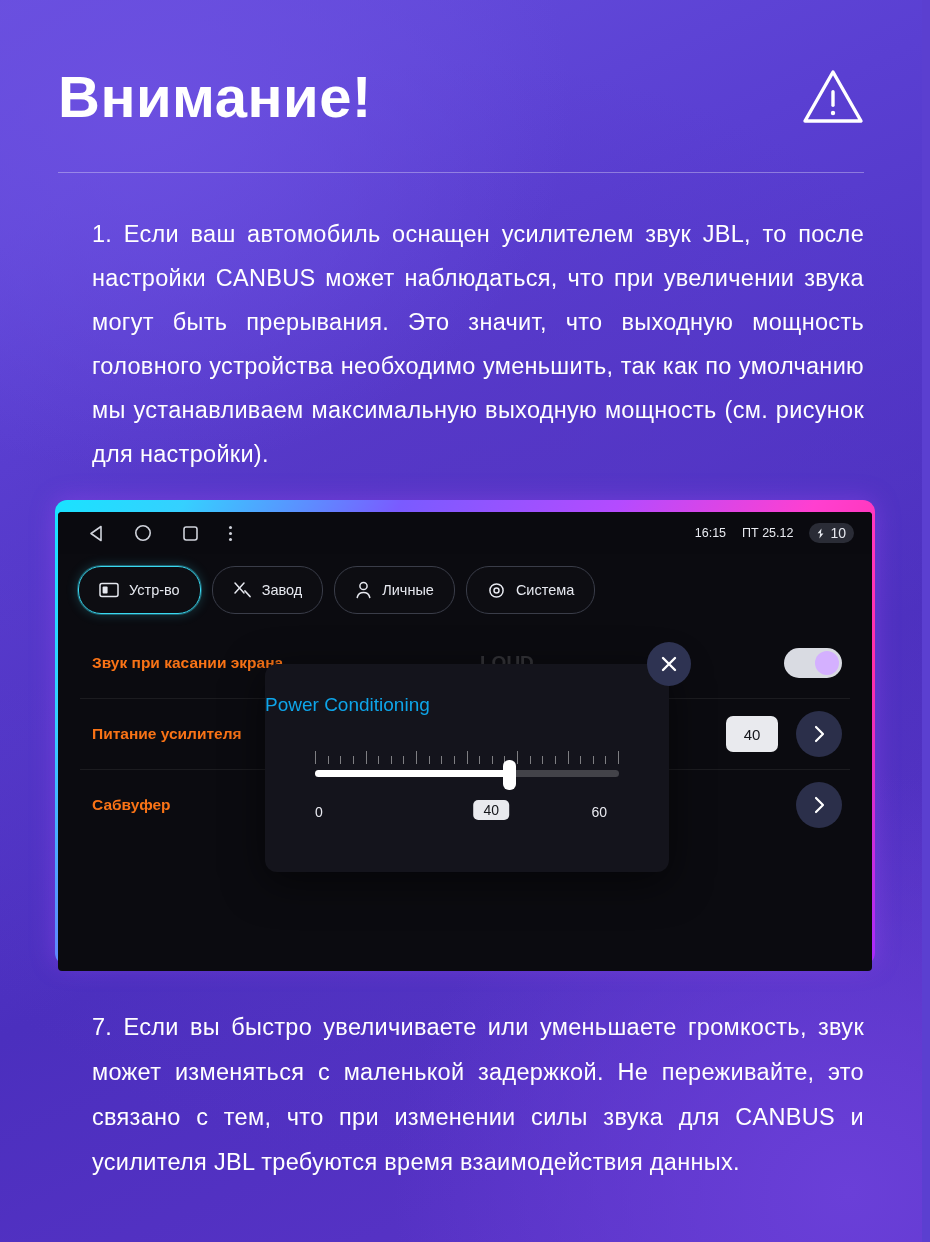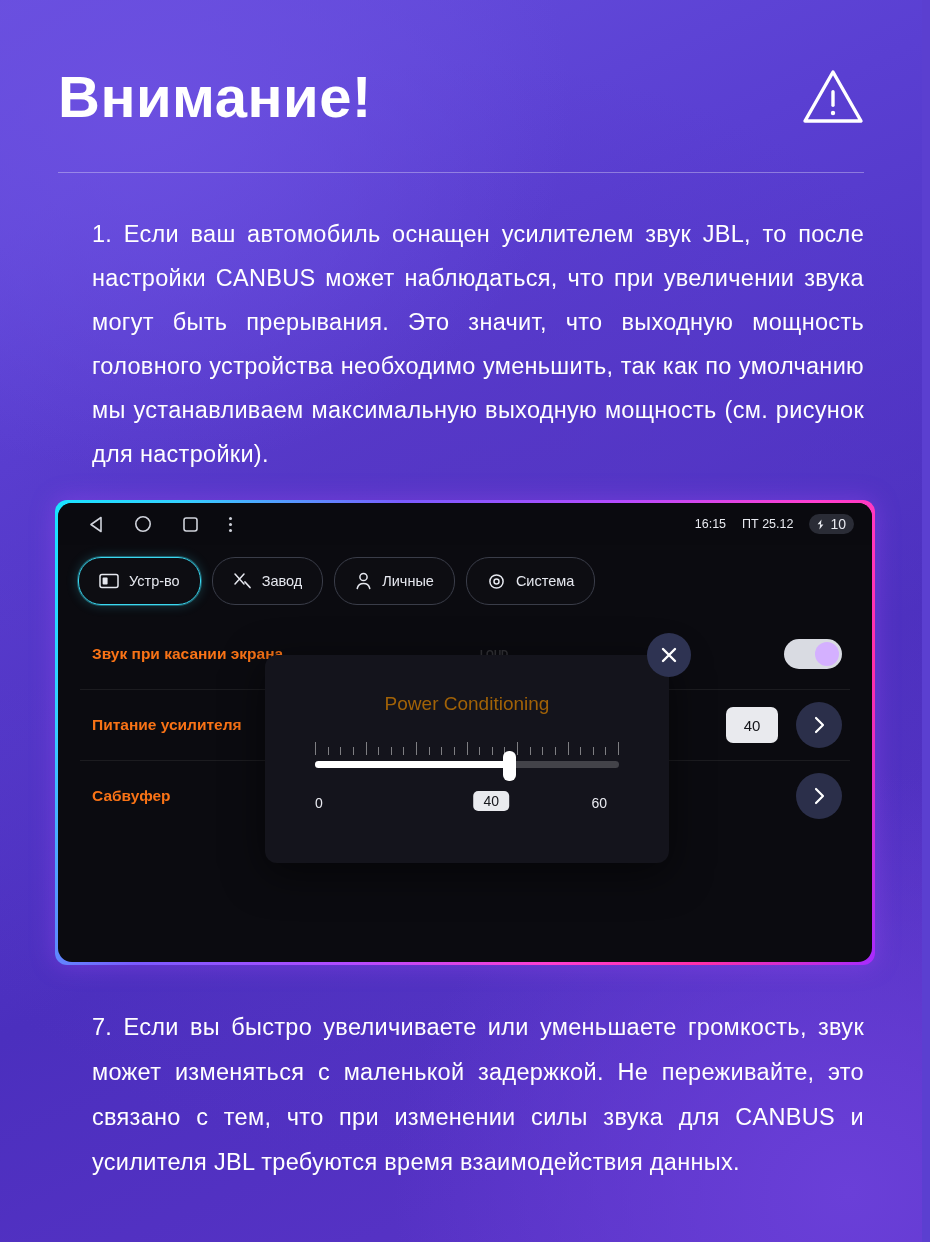--- a/index.html
+++ b/index.html
@@ -82,22 +82,23 @@
     border-radius: 12px;
     background: linear-gradient(120deg, #19e3ff 0%, #35d0ff 12%, #7a5bff 32%, #b44bff 52%, #ff3fd0 70%, #ff2fa8 84%, #a52bff 100%);
     box-sizing: border-box;
     box-shadow: 0 0 24px rgba(180,75,255,0.35);
   }
   .device {
     position: relative;
     width: 100%;
     height: 100%;
     background: #0b0b10;
-    border-radius: 14px;
+    border-radius: 4px;
     overflow: hidden;
+    margin-top: 9px;
   }
 
   
   .statusbar {
     position: relative;
     height: 42px;
     background: #0a0a0f;
     display: flex;
     align-items: center;
   }
@@ -218,40 +219,40 @@
   .toggle .knob {
     position: absolute;
     right: 3px; top: 3px;
     width: 24px; height: 24px;
     border-radius: 50%;
     background: #d4b0ff;
   }
   .ghost-text {
     position: absolute;
     color: rgba(255,255,255,0.16);
-    font-size: 10px;
+    font-size: 19px;
     font-weight: bold;
   }
 
   
   .modal {
     position: absolute;
     left: 207px;
     top: 152px;
     width: 404px;
     height: 208px;
     background: #14141c;
     border-radius: 12px;
     box-shadow: 0 10px 40px rgba(0,0,0,0.55);
   }
   .modal-title {
-    text-align: center;
-    color: #a16207;
+    text-align: left;
+    color: #0ea5e9;
     font-size: 19px;
-    padding-top: 38px;
+    padding-top: 30px;
   }
   .close-btn {
     position: absolute;
     right: -22px;
     top: -22px;
     width: 44px; height: 44px;
     border-radius: 50%;
     background: #2e3352;
     display: flex; align-items: center; justify-content: center;
   }

